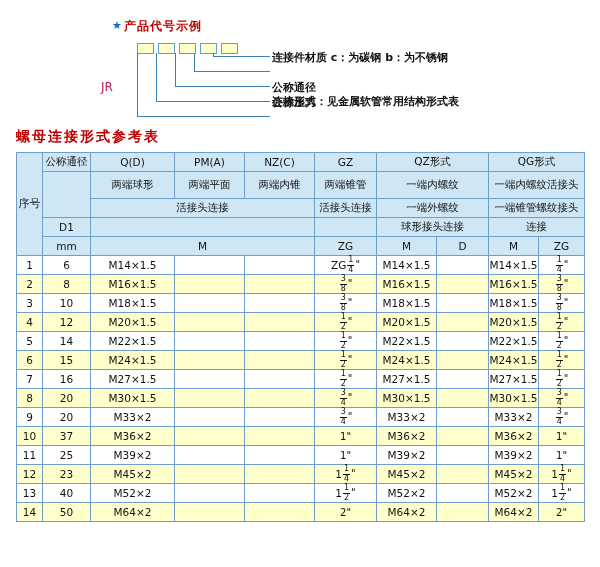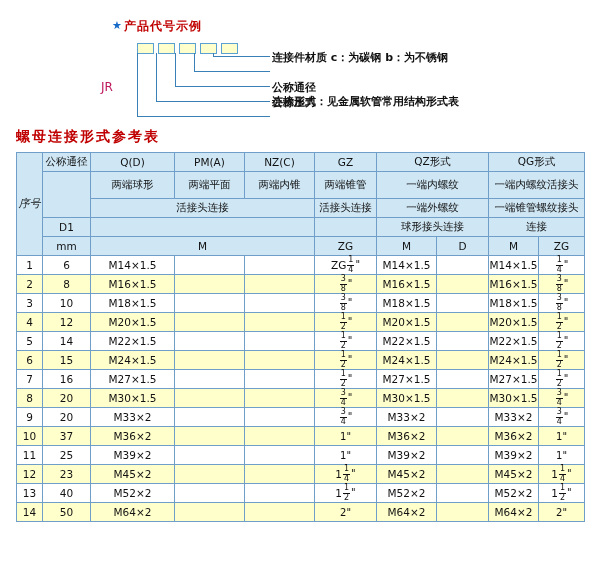--- a/index.html
+++ b/index.html
@@ -81,21 +81,21 @@
   .dn{width:48px;}
   .c3{width:84px;}
   .c4{width:70px;}
   .c5{width:70px;}
   .c6{width:62px;}
   .c7{width:60px;}
   .c8{width:52px;}
   .c9{width:50px;}
   .c10{width:46px;}
   .hdr-tall{height:26px;}
-  .seq-cell{line-height:12px;font-size:11px;font-style:italic;}
+  .seq-cell{line-height:12px;font-size:11px;}
   .frac{display:inline-block;vertical-align:middle;text-align:center;font-size:8px;line-height:1.05;margin:0 1px;}
   .frac .num{display:block;border-bottom:1px solid #111;padding:0 1px;}
   .frac .den{display:block;padding:0 1px;}
   .mixed{display:inline-block;vertical-align:middle;}
   .inch{font-size:10px;}
 </style>
 </head>
 <body>
 
 <div class="code-block">

